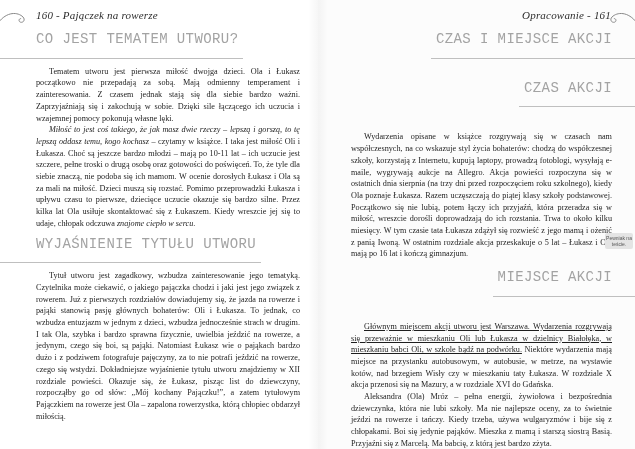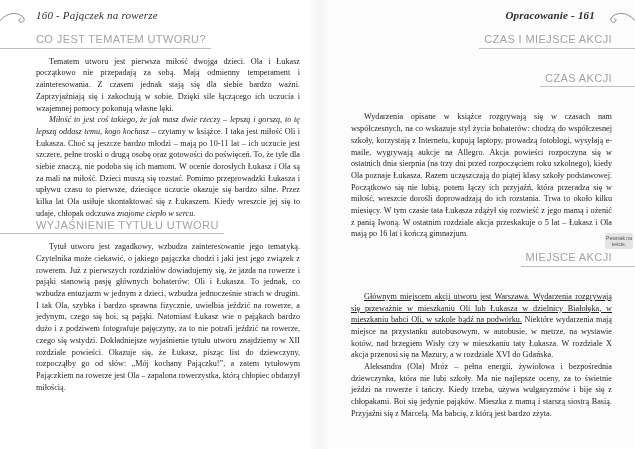--- a/index.html
+++ b/index.html
@@ -25,64 +25,64 @@
   #page-left{left:0;width:317px;padding:0;}
   #page-right{left:318px;width:317px;}
 
   
   .running-header{
     position:absolute;top:9px;
     font-style:italic;font-size:11px;color:#2c2c2c;
     letter-spacing:0.2px;
   }
   #header-left-label{left:36px;}
-  #header-right-label{right:40px;font-weight:bold;}
+  #header-right-label{right:24px;}
   .flourish{position:absolute;top:4px;}
   #flourish-left{left:0;}
   #flourish-right{right:0;}
 
   
   .content{
     position:absolute;
     top:34px;
     font-size:8.2px;
     line-height:11.7px;
     text-align:justify;
   }
   #content-left{left:36px;width:264px;}
   #content-right{left:33px;width:261px;position:absolute;}
 
   section{display:block;}
 
   .heading-row{
-    font-family:Liberation Sans, sans-serif;
-    font-size:11px;
+    font-family:Liberation Mono, monospace;
+    font-size:14px;
     letter-spacing:0.4px;
     color:#a3a3a3;
     border-bottom:1px solid #bfbfbf;
-    padding-bottom:2px;
+    padding-bottom:12px;
     width:fit-content;
     white-space:nowrap;
   }
   
   #content-left .heading-row{
     margin-left:-36px;
     padding-left:36px;
     padding-right:5px;
     margin-bottom:7px;
   }
   
   #content-right .heading-row{
     margin-left:auto;
     margin-right:-23px;
     padding-right:23px;
     padding-left:5px;
     margin-bottom:24px;
   }
-  #content-left section:nth-child(2) .heading-row{}
+  #content-left section:nth-child(2) .heading-row{margin-top:9px;}
   #content-right section:nth-child(2) .heading-row{margin-top:20px;}
   #content-right section:nth-child(3) .heading-row{margin-top:12px;}
   #content-right section:nth-child(4) .heading-row{margin-top:11px;}
 
   p{margin:0;text-indent:13px;}
   .seg-bold{font-weight:normal;}
   .seg-italic{font-style:italic;}
   .seg-underline{text-decoration:underline;}
 
   

